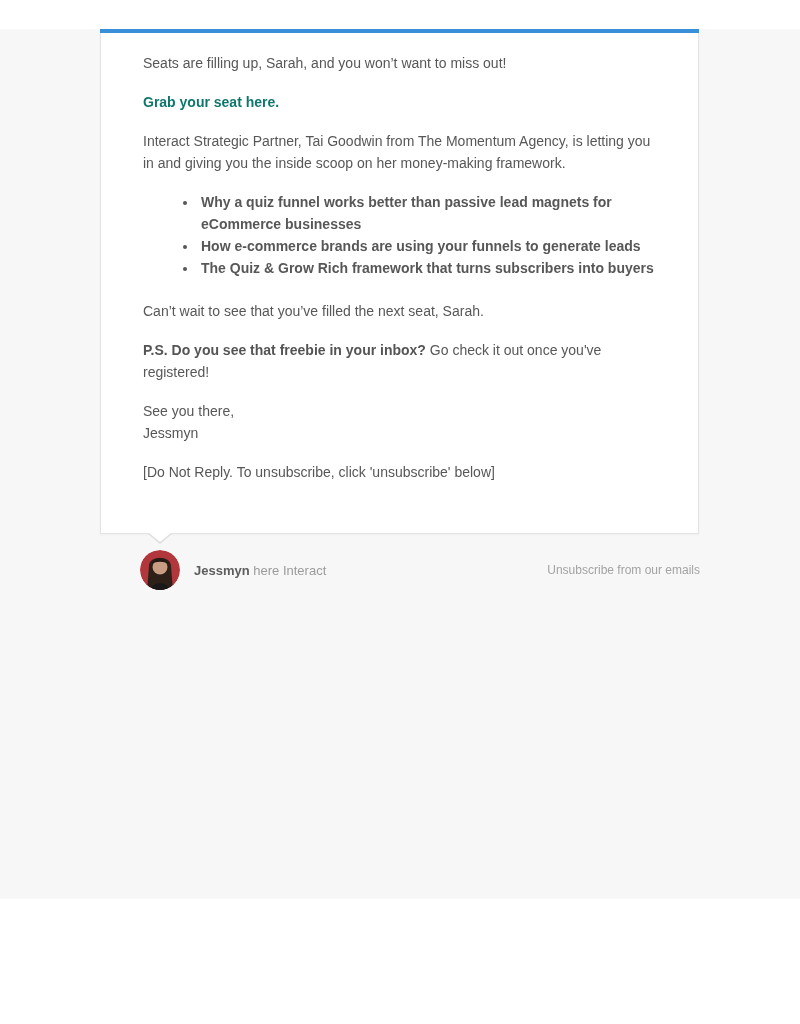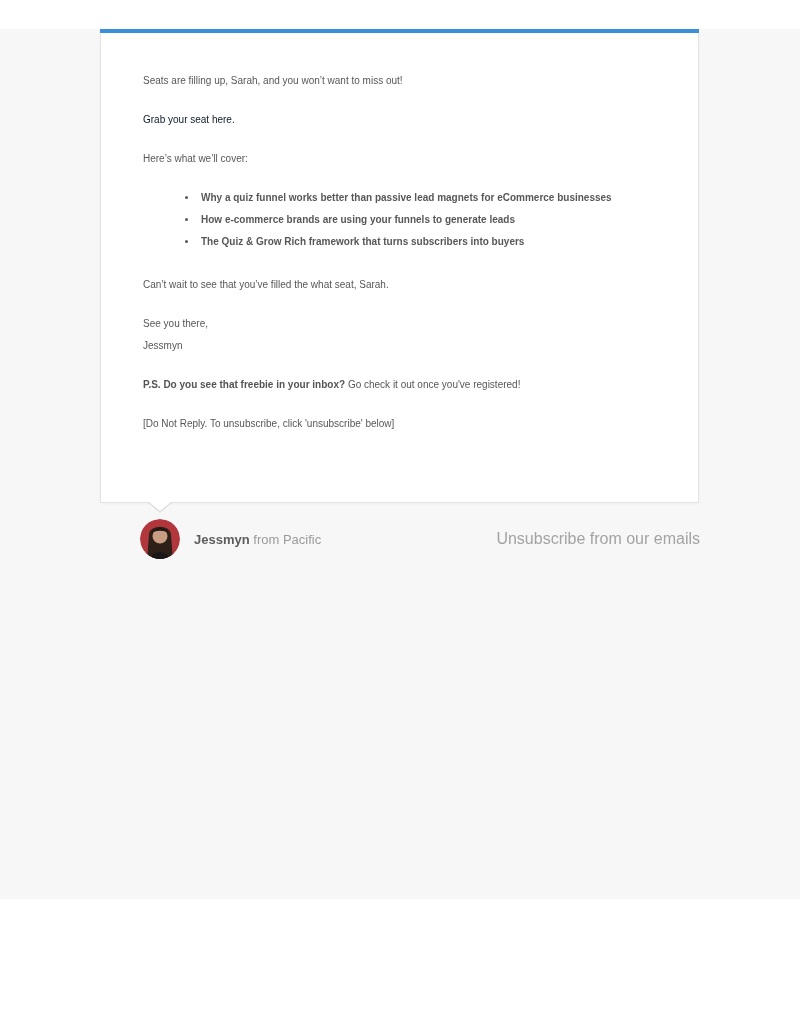--- a/index.html
+++ b/index.html
@@ -25,32 +25,33 @@
     border: 1px solid #e4e4e4;
     border-top: none;
     box-shadow: 0 1px 2px rgba(0,0,0,0.04);
   }
   .accent-bar {
     height: 4px;
     background: #3a90d8;
     margin: 0 -1px;
   }
   .content {
-    padding: 37px 42px 50px 42px;
+    padding: 19px 42px 50px 42px;
     color: #575757;
-    font-size: 10px;
+    font-size: 14px;
     line-height: 22px;
   }
   .content p { margin: 0 0 17px 0; }
-  .content p:last-child { margin-bottom: 17px; }
+  .content p:last-child { margin-bottom: 0; }
   .content strong { font-weight: bold; color: #545454; }
   a.link {
-    color: #0f172a;
+    color: #0f766e;
     text-decoration: none;
     cursor: pointer;
+    font-weight: bold;
   }
   ul.covers {
     margin: 0 0 21px 0;
     padding: 0 0 0 55px;
     list-style: disc outside;
     font-weight: bold;
   }
   ul.covers li { margin: 0; padding: 0 0 0 3px; }
   
   .tail-shadow {
@@ -91,21 +92,21 @@
     font-size: 13px;
     color: #9b9b9b;
     white-space: nowrap;
   }
   .sender .sender-name {
     font-weight: bold;
     color: #5d5d5d;
   }
   .unsub {
     margin-left: auto;
-    font-size: 16px;
+    font-size: 12px;
     color: #a3a3a3;
     text-decoration: none;
     cursor: pointer;
     white-space: nowrap;
   }
 </style>
 </head>
 <body>
 
 <div class="band">
@@ -113,36 +114,36 @@
   <div class="card">
     <div class="accent-bar"></div>
 
     <div class="content">
 
       <p>Seats are filling up, Sarah, and you won’t want to miss out!</p>
 
       <p><a class="link">Grab your seat here.</a></p>
 
 
+      <p>Interact Strategic Partner, Tai Goodwin from The Momentum Agency, is letting you in and giving you the inside scoop on her money-making framework.</p>
 
 
-      <p>Here’s what we’ll cover:</p>
 
       <ul class="covers">
         <li>Why a quiz funnel works better than passive lead magnets for eCommerce businesses</li>
         <li>How e-commerce brands are using your funnels to generate leads</li>
         <li>The Quiz &amp; Grow Rich framework that turns subscribers into buyers</li>
       </ul>
 
 
-      <p>Can’t wait to see that you’ve filled the what seat, Sarah.</p>
+      <p>Can’t wait to see that you’ve filled the next seat, Sarah.</p>
+
+      <p><strong>P.S. Do you see that freebie in your inbox?</strong> <span>Go check it out once you've registered!</span></p>
 
       <p><span>See you there,</span><br><span>Jessmyn</span></p>
-
-      <p><strong>P.S. Do you see that freebie in your inbox?</strong> <span>Go check it out once you've registered!</span></p>
 
       <p>[Do Not Reply. To unsubscribe, click 'unsubscribe' below]</p>
 
     </div>
 
     <div class="tail-shadow"></div>
     <div class="tail"></div>
   </div>
 
   <div class="footer">
@@ -155,17 +156,17 @@
           </defs>
         <g clip-path="url(#avclip)">
           <rect width="40" height="40" fill="#b2373d"></rect>
           <path d="M9 16 C9 5 31 5 31 16 L33 41 L7 41 Z" fill="#2c2018"></path>
           <circle cx="20" cy="17" r="7.5" fill="#c99d83"></circle>
           <path d="M12 14 C13 7 27 7 28 14 C24 11 16 11 12 14 Z" fill="#241a13"></path>
           <path d="M11 40 C11 31 29 31 29 40 Z" fill="#191717"></path>
         </g>
       </svg>
     </span>
-    <div class="sender"><span class="sender-name">Jessmyn</span> <span>from Pacific</span></div>
+    <div class="sender"><span class="sender-name">Jessmyn</span> <span>here Interact</span></div>
     <a class="unsub">Unsubscribe from our emails</a>
   </div>
 
 </div>
 
 </body></html>

